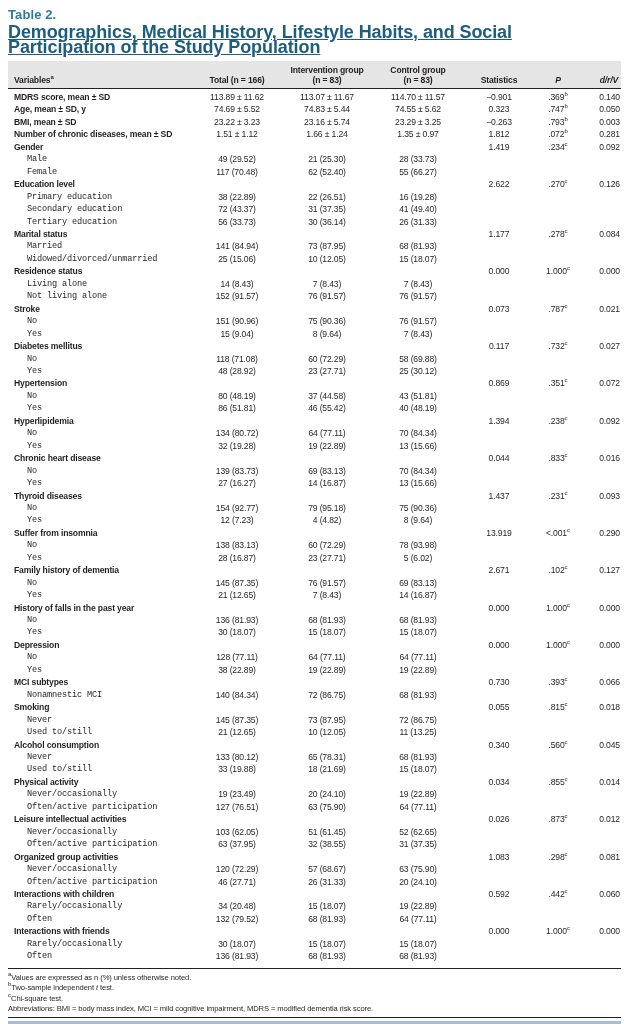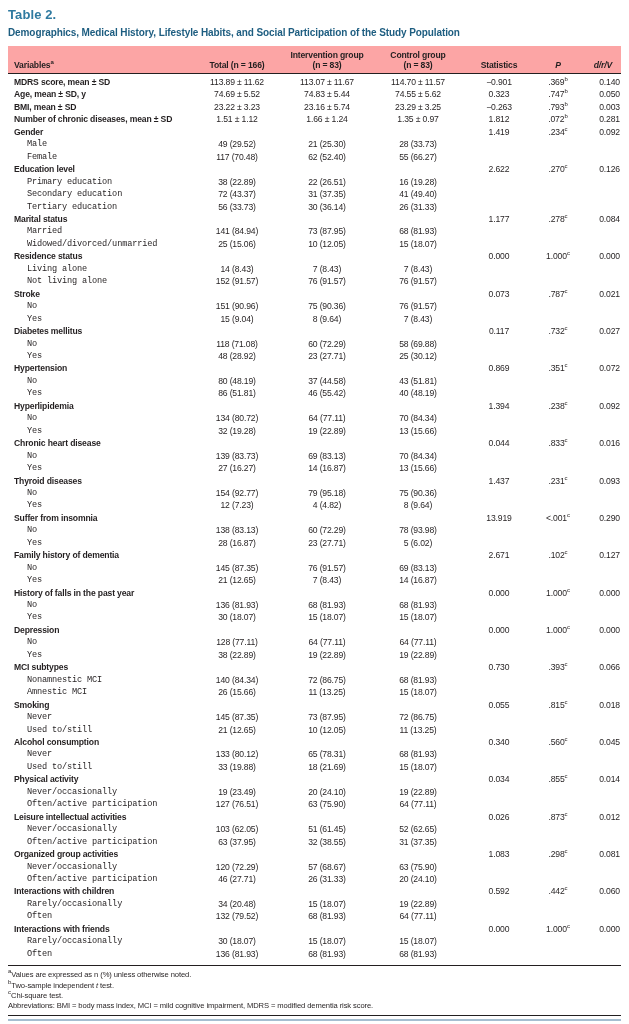--- a/index.html
+++ b/index.html
@@ -7,35 +7,35 @@
     width:629px;height:1024px;overflow:hidden;
     font-family:"Liberation Sans","DejaVu Sans",sans-serif;
     color:#231f20;-webkit-font-smoothing:antialiased;
   }
   .page{padding:5px 8px 0 8px;}
   .table-label{
     font-size:13px;font-weight:bold;color:#2f7aa0;
     letter-spacing:0.1px;margin:2px 0 3px 0;
   }
   .table-title{
-    font-size:10px;font-weight:bold;color:#1d5d80;
-    letter-spacing:-0.1px;margin:0 0 6px 0;line-height:15px;
+    font-size:18px;font-weight:bold;color:#1d5d80;
+    letter-spacing:-0.1px;margin:0 0 6px 0;line-height:15px;text-decoration:underline;
   }
   table{border-collapse:collapse;table-layout:fixed;width:613px;}
   col.w-var{width:185px;} col.w-total{width:88px;} col.w-int{width:92px;}
   col.w-ctl{width:90px;} col.w-stat{width:72px;} col.w-p{width:46px;} col.w-drv{width:40px;}
   thead th{
-    background:#fca5a5;font-size:8.6px;font-weight:bold;
+    background:#e5e5e5;font-size:8.6px;font-weight:bold;
     vertical-align:bottom;padding:4px 0 3px 0;line-height:10px;
     border-bottom:1.4px solid #231f20;white-space:pre-line;
     letter-spacing:-0.15px;
   }
   thead th.h-var{text-align:left;padding-left:6px;}
   thead th.h-mid{text-align:center;}
-  thead th.h-drv{text-align:right;padding-right:9px;margin-top:20px;}
+  thead th.h-drv{text-align:right;padding-right:3px;margin-top:20px;}
   .italic{font-style:italic;}
   tbody td{
     font-size:8.6px;line-height:12.46px;height:12.46px;
     padding:0;white-space:nowrap;overflow:hidden;
     letter-spacing:-0.15px;
   }
   td.c-var{text-align:left;padding-left:6px;}
   td.c-var.indent{padding-left:19px;font-family:Liberation Mono, monospace;}
   tr.cat td.c-var{font-weight:bold;}
   td.c-num{text-align:center;}
@@ -515,29 +515,20 @@
         </tr>
         <tr>
           <td class="c-var indent">Nonamnestic MCI</td>
           <td class="c-num">140 (84.34)</td>
           <td class="c-num">72 (86.75)</td>
           <td class="c-num">68 (81.93)</td>
           <td class="c-num"></td>
           <td class="c-num"></td>
           <td class="c-drv"></td>
         </tr>
-        <tr>
-          <td class="c-var indent">Amnestic MCI</td>
-          <td class="c-num">26 (15.66)</td>
-          <td class="c-num">11 (13.25)</td>
-          <td class="c-num">15 (18.07)</td>
-          <td class="c-num"></td>
-          <td class="c-num"></td>
-          <td class="c-drv"></td>
-        </tr>
         <tr class="cat">
           <td class="c-var">Smoking</td>
           <td class="c-num"></td>
           <td class="c-num"></td>
           <td class="c-num"></td>
           <td class="c-num">0.055</td>
           <td class="c-num">.815<sup>c</sup></td>
           <td class="c-drv">0.018</td>
         </tr>
         <tr>

